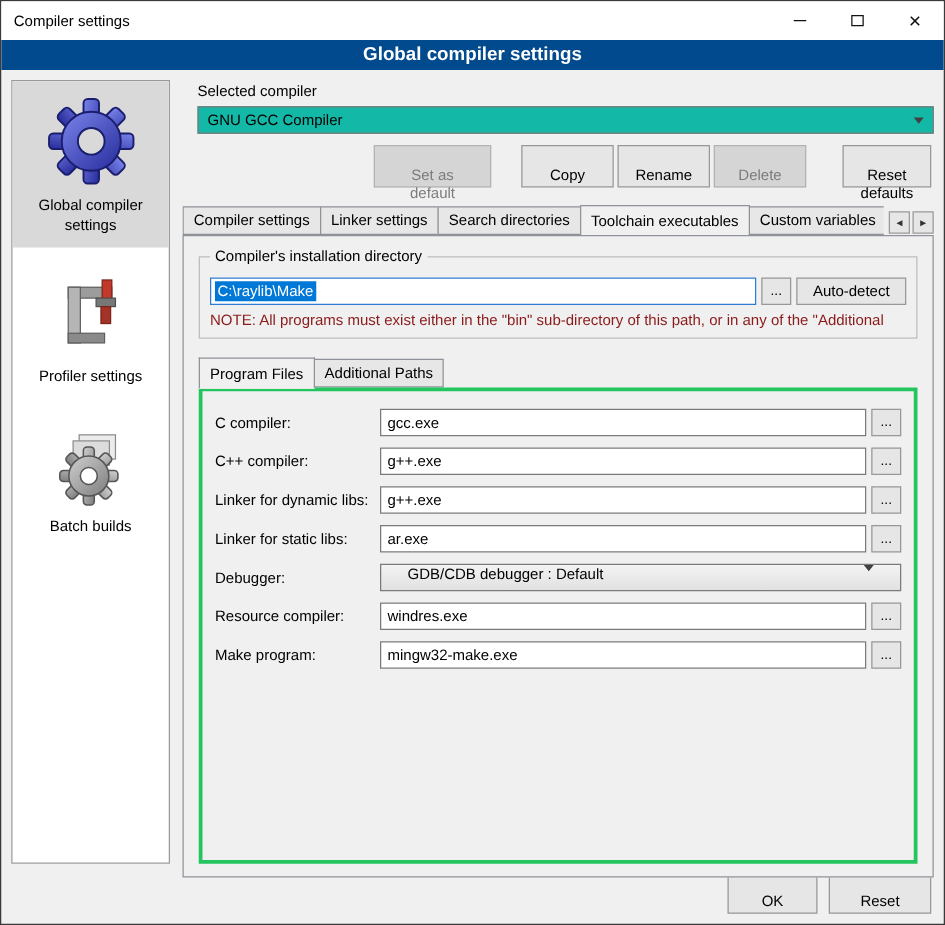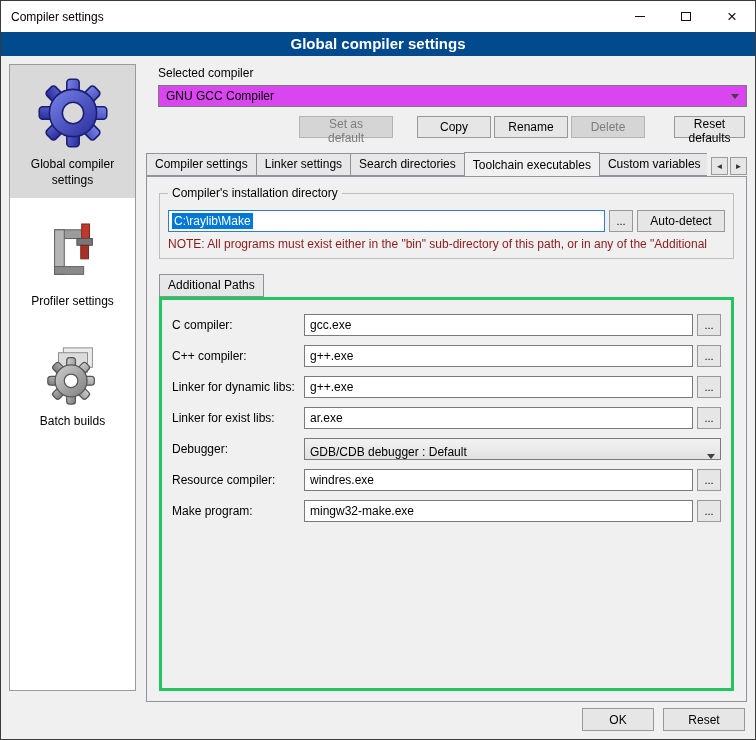--- a/index.html
+++ b/index.html
@@ -26,24 +26,24 @@
   .sidebar { width:127px; min-width:127px; background:#ffffff; border:1px solid #9a9a9a; height:627px; overflow:hidden; }
   .side-item { display:flex; flex-direction:column; align-items:center; padding:12px 2px 10px; cursor:pointer; }
   .side-item.selected { background:#d9d9d9; }
   .side-item + .side-item { margin-top:12px; }
   .side-label { font-size:12px; text-align:center; margin-top:8px; line-height:1.3; color:#000; }
   .icon svg { display:block; }
 
   
   .main { flex:1; display:flex; flex-direction:column; min-width:0; }
   .section-label { font-size:12px; margin:2px 0 5px 12px; }
-  .combo { height:22px; border:1px solid #7a7a7a; background:#d946ef; display:flex; align-items:center; padding:0 7px; font-size:12px; margin-left:12px; }
+  .combo { height:22px; border:1px solid #7a7a7a; background:#14b8a6; display:flex; align-items:center; padding:0 7px; font-size:12px; margin-left:12px; }
   .combo .arrow { margin-left:auto; width:0; height:0; border-left:4px solid transparent; border-right:4px solid transparent; border-top:5px solid #404040; }
 
-  .btn { height:22px; font-size:12px; font-family:inherit; background:#e6e6e6; border:1px solid #989898; padding:0 10px; color:#000; cursor:pointer; }
+  .btn { height:22px; font-size:12px; font-family:inherit; background:#e6e6e6; border:1px solid #989898; padding:16px 10px; color:#000; cursor:pointer; }
   .btn:disabled { background:#d5d5d5; color:#7c7c7c; border-color:#b3b3b3; cursor:default; }
 
   .btn-row { display:flex; margin-top:9px; margin-left:12px; justify-content:flex-end; }
   .btn-setdefault { width:94px; margin-right:24px; }
   .btn-copy, .btn-rename, .btn-delete { width:74px; margin-right:3px; }
   .btn-reset { width:71px; margin-left:26px; margin-right:2px; }
 
   
   .tabstrip { display:flex; align-items:flex-end; margin-top:14px; }
   .tabs { display:flex; flex:1; overflow:hidden; align-items:flex-end; }
@@ -65,21 +65,21 @@
   .note { color:#8b1a1a; font-size:12px; margin-top:5px; white-space:nowrap; overflow:hidden; }
 
   
   .subtabs { display:flex; align-items:flex-end; margin-top:15px; padding-left:2px; }
   .sub-panel { border:3px solid #22c55e; margin:0 2px 2px; padding:14px 10px 10px; flex:1; min-height:0; }
 
   .field-row { display:flex; align-items:center; margin-bottom:9px; }
   .field-label { width:132px; min-width:132px; font-size:12px; }
   .text-input { flex:1; height:22px; border:1px solid #7a7a7a; background:#fff; font-size:12px; display:flex; align-items:center; padding:0 5px; overflow:hidden; white-space:nowrap; }
   .field-row .browse-btn { margin-left:4px; }
-  .combo-gray { flex:1; height:22px; border:1px solid #7a7a7a; background:linear-gradient(#f3f3f3,#e1e1e1); display:flex; align-items:flex-end; padding:0 5px; font-size:12px; cursor:pointer;gap:36px; }
+  .combo-gray { flex:1; height:22px; border:1px solid #7a7a7a; background:linear-gradient(#f3f3f3,#e1e1e1); display:flex; align-items:flex-start; padding:0 21px; font-size:12px; cursor:pointer;gap:36px; }
   .combo-gray .arrow { margin-left:auto; width:0; height:0; border-left:4px solid transparent; border-right:4px solid transparent; border-top:5px solid #404040; }
 
   
   .footer { position:absolute; right:10px; bottom:8px; display:flex; gap:9px; }
   .btn-ok { width:72px; height:23px; }
   .btn-cancel { width:82px; height:23px; }
 </style>
 </head>
 <body>
 
@@ -210,20 +210,21 @@
             <div class="dir-input">
               <span class="sel">C:\raylib\Make</span>
             </div>
             <button class="btn browse-btn">...</button>
             <button class="btn autodetect-btn">Auto-detect</button>
           </div>
           <div class="note">NOTE: All programs must exist either in the "bin" sub-directory of this path, or in any of the "Additional</div>
         </div>
 
         <div class="subtabs">
+          <div class="tab active">Program Files</div>
           <div class="tab">Additional Paths</div>
         </div>
 
         <div class="sub-panel">
 
           <div class="field-row">
             <span class="field-label">C compiler:</span>
             <div class="text-input">
                 <span>gcc.exe</span>
               </div>
@@ -240,21 +241,21 @@
 
           <div class="field-row">
             <span class="field-label">Linker for dynamic libs:</span>
             <div class="text-input">
                 <span>g++.exe</span>
               </div>
             <button class="btn browse-btn">...</button>
           </div>
 
           <div class="field-row">
-            <span class="field-label">Linker for exist libs:</span>
+            <span class="field-label">Linker for static libs:</span>
             <div class="text-input">
                 <span>ar.exe</span>
               </div>
             <button class="btn browse-btn">...</button>
           </div>
 
           <div class="field-row">
             <span class="field-label">Debugger:</span>
             <div class="combo-gray">
               <span>GDB/CDB debugger : Default</span>

